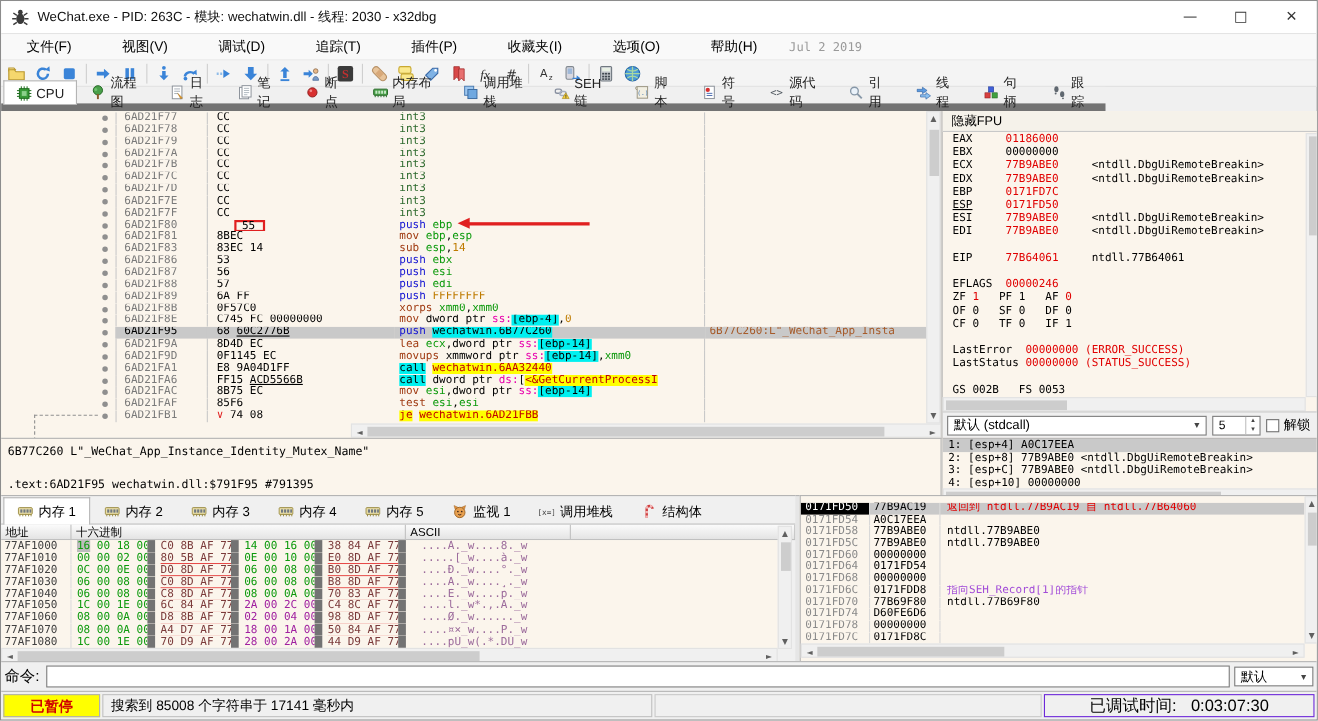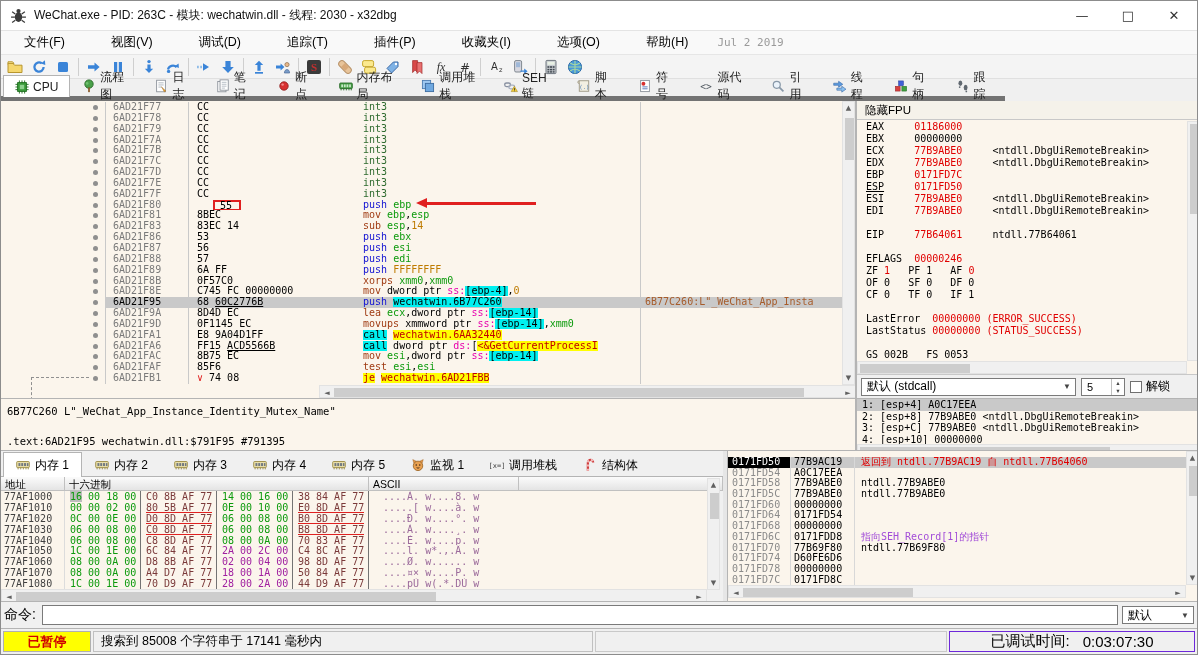--- a/index.html
+++ b/index.html
@@ -15,21 +15,21 @@
 
 #menubar{position:absolute;left:0;top:30px;width:1196px;height:24px;background:#F9F9F9;display:flex;align-items:center;border-bottom:1px solid #E6E6E6}
 #menubar .mi{padding:4px 23px;font-size:12.5px}
 #menubar .mdate{color:#9A9A9A;font-family:"DejaVu Sans Mono",monospace;font-size:11px;margin-left:6px}
 
 #toolbar{position:absolute;left:0;top:54px;width:1196px;height:24px;background:#F4F4F4;display:flex;align-items:center;padding-left:2px;border-bottom:1px solid #E0E0E0}
 .tbtn{width:24px;height:22px;display:flex;align-items:center;justify-content:center}
 .tbtn svg{width:16px;height:16px}
 .tsep{width:1px;height:18px;background:#CFCFCF;margin:0 3px}
 
-#tabbar{position:absolute;left:0;top:78px;width:1004px;height:22px;background:#F0F0F0;border-bottom:5px solid #737373;display:flex;align-items:flex-end;padding-left:2px}
+#tabbar{position:absolute;left:0;top:78px;width:1004px;height:22px;background:#F0F0F0;border-bottom:7px solid #737373;display:flex;align-items:flex-end;padding-left:2px}
 .vtab{height:21px;display:flex;align-items:center;gap:4px;padding:0 11px;font-size:12px;border:1px solid transparent;border-bottom:none;color:#222}
 .vtab svg{width:14px;height:14px}
 .vtab.active{background:#FFF;border-color:#B4B4B4;height:22px;margin-bottom:-1px}
 
 #disasm{position:absolute;left:0;top:100px;width:855px;height:297px;background:#FBF5EC;border-right:1px solid #B4B4B4;overflow:hidden}
 #disasm-rows{position:absolute;left:0;top:1px;width:842px}
 .drow{display:flex;height:10.85px;line-height:10.9px;font-family:"DejaVu Sans Mono",monospace;font-size:10px;white-space:pre;overflow:hidden}
 .cJ{width:86px;flex:none}
 .cD{width:18px;flex:none;position:relative}
 .cD i{position:absolute;left:6px;top:3px;width:5px;height:5px;border-radius:50%;background:#8F8F8F}
@@ -57,41 +57,41 @@
 #regs-head{height:19px;background:#F5F2EA;border-bottom:1px solid #C8C8C8;display:flex;align-items:center;padding-left:8px;font-size:11.5px}
 #regs-list{position:absolute;left:0;top:20px;width:330px;height:240px;overflow:hidden}
 .rrow{height:12px;line-height:12.4px;font-family:"DejaVu Sans Mono",monospace;font-size:10px;white-space:pre;padding-left:9px;overflow:hidden}
 .v{color:#E00000}.u{text-decoration:underline}
 #regs-combo{position:absolute;left:0;top:273px;width:343px;height:24px;background:#F0F0F0;border-top:1px solid #C8C8C8;display:flex;align-items:center;gap:5px;padding:0 4px}
 .combo{flex:1;height:18px;background:#FFF;border:1px solid #7A7A7A;display:flex;align-items:center;font-size:12px;padding-left:5px}
 .combo .arr{margin-left:auto;width:16px;text-align:center;color:#444;font-size:8px}
 .spin{width:44px;height:18px;background:#FFF;border:1px solid #7A7A7A;display:flex;align-items:center;font-size:11px}
 .spin .num{flex:1;padding-left:5px}
 .spin .ud{width:13px;display:flex;flex-direction:column;border-left:1px solid #C0C0C0;font-size:5.5px;color:#444;text-align:center;line-height:8px}
-.chk{display:flex;align-items:center;gap:4px;font-size:12px;width:66px}
+.chk{display:flex;align-items:center;gap:4px;font-size:12px;width:45px}
 .chk .box{width:12px;height:12px;background:#FFF;border:1px solid #707070}
 #args{position:absolute;left:0;top:297px;width:343px;height:58px;background:#FBF5EC;border-top:1px solid #B4B4B4;overflow:hidden}
 .arow{height:11.5px;line-height:11.8px;font-family:"DejaVu Sans Mono",monospace;font-size:10px;white-space:pre;padding-left:5px;overflow:hidden}
 .arow.sel{background:#C9C9C9}
 
 #infopane{position:absolute;left:0;top:397px;width:855px;height:52px;background:#FBF5EC;border-top:1px solid #B4B4B4;border-right:1px solid #B4B4B4;font-family:"DejaVu Sans Mono",monospace;font-size:10.5px;white-space:pre}
 #infopane .l1{position:absolute;left:6px;top:6px}
 #infopane .l2{position:absolute;left:6px;top:36px}
 
 #memdump{position:absolute;left:0;top:449px;width:722px;height:151px;background:#F0F0F0;border-top:1px solid #B4B4B4}
 #memtabs{height:26px;display:flex;align-items:flex-end;padding-left:2px;border-bottom:1px solid #B4B4B4}
 .mtab{height:23px;display:flex;align-items:center;gap:5px;padding:0 12px;font-size:12px;border:1px solid transparent;border-bottom:none}
 .mtab svg{width:14px;height:14px}
 .mtab.active{background:#FFF;border-color:#B4B4B4;height:25px;margin-bottom:-1px}
 #memhdr{height:14px;display:flex;background:linear-gradient(#FBFBFB,#E4E4E4);border-bottom:1px solid #C0C0C0;font-size:10.5px;line-height:14px}
 #memhdr span{border-right:1px solid #C0C0C0;padding-left:4px;overflow:hidden}
 #memrows{background:#FBF5EC;height:98px;overflow:hidden;width:706px}
 .mrow{display:flex;height:10.9px;line-height:11.1px;font-family:"DejaVu Sans Mono",monospace;font-size:10px;white-space:pre;overflow:hidden}
 .mA{width:64px;flex:none;padding-left:3px;color:#404040;border-right:1px solid #DCDCDC}
-.mG{width:76px;flex:none;padding-left:5px;border-right:1px solid #737373;overflow:hidden}
+.mG{width:76px;flex:none;padding-left:5px;border-right:7px solid #737373;overflow:hidden}
 .mASC{flex:1;padding-left:14px;color:#9B6A9B;overflow:hidden}
 .bg{color:#0C9A0C}.bm{color:#A020A0}
 .bp{color:#7B3A3A;display:inline-block;border-bottom:1px solid #E02020;line-height:9.5px}
 .selb{background:#BCBCBC}
 #memsplit{position:absolute;left:722px;top:449px;width:4px;height:151px;background:#E6E6E6;border-top:1px solid #B4B4B4}
 
 #stack{position:absolute;left:726px;top:449px;width:472px;height:151px;background:#FBF5EC;border-top:1px solid #B4B4B4;border-left:1px solid #B4B4B4}
 #stackrows{position:absolute;left:0;top:6px;width:458px}
 .krow{display:flex;height:10.7px;line-height:10.9px;font-family:"DejaVu Sans Mono",monospace;font-size:10px;white-space:pre;overflow:hidden}
 .kA{width:62px;flex:none;color:#8A8A8A;padding-left:4px}

